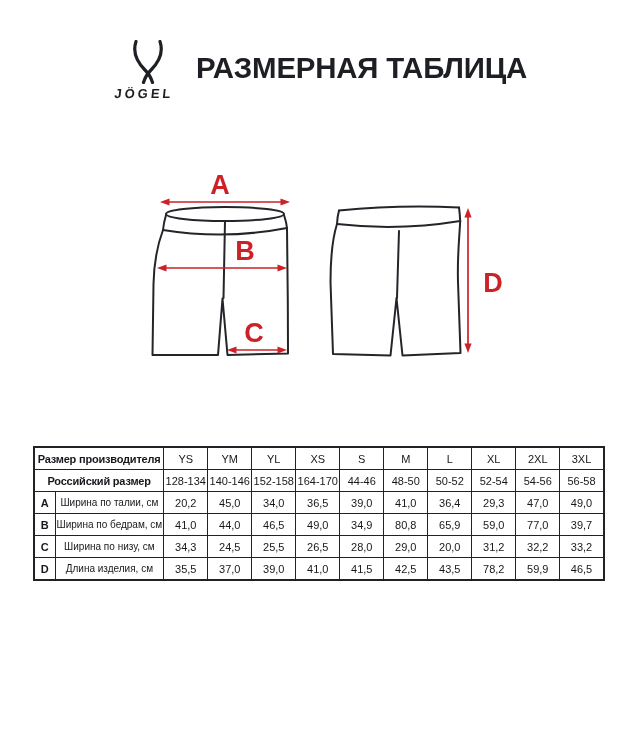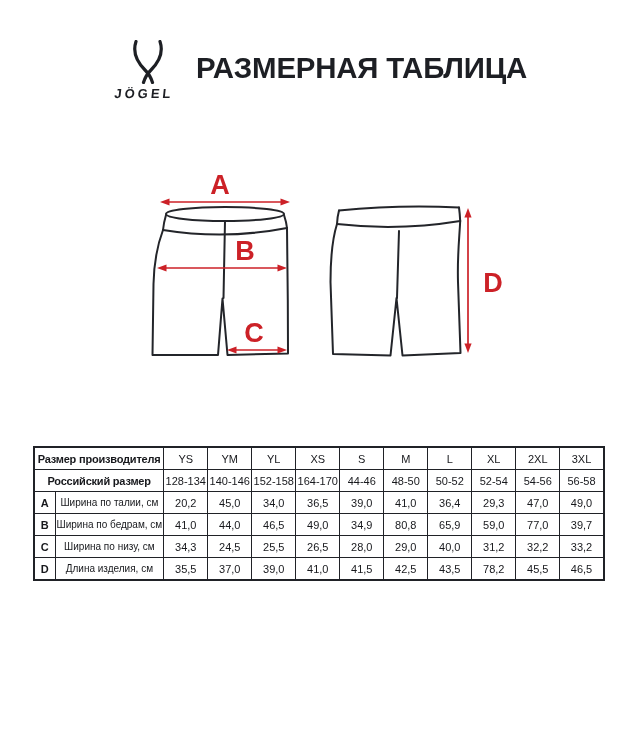--- a/index.html
+++ b/index.html
@@ -183,35 +183,35 @@
       </tr>
       <tr>
         <td class="b">C</td>
         <td class="rowlabel">Ширина по низу, см</td>
         <td>34,3</td>
         <td>24,5</td>
         <td>25,5</td>
         <td>26,5</td>
         <td>28,0</td>
         <td>29,0</td>
-        <td>40,0</td>
+        <td>20,0</td>
         <td>31,2</td>
         <td>32,2</td>
         <td>33,2</td>
       </tr>
       <tr>
         <td class="b">D</td>
         <td class="rowlabel">Длина изделия, см</td>
         <td>35,5</td>
         <td>37,0</td>
         <td>39,0</td>
         <td>41,0</td>
         <td>41,5</td>
         <td>42,5</td>
         <td>43,5</td>
         <td>78,2</td>
-        <td>45,5</td>
+        <td>59,9</td>
         <td>46,5</td>
       </tr>
     </tbody>
   </table>
 
 </div>
 
 </body></html>

